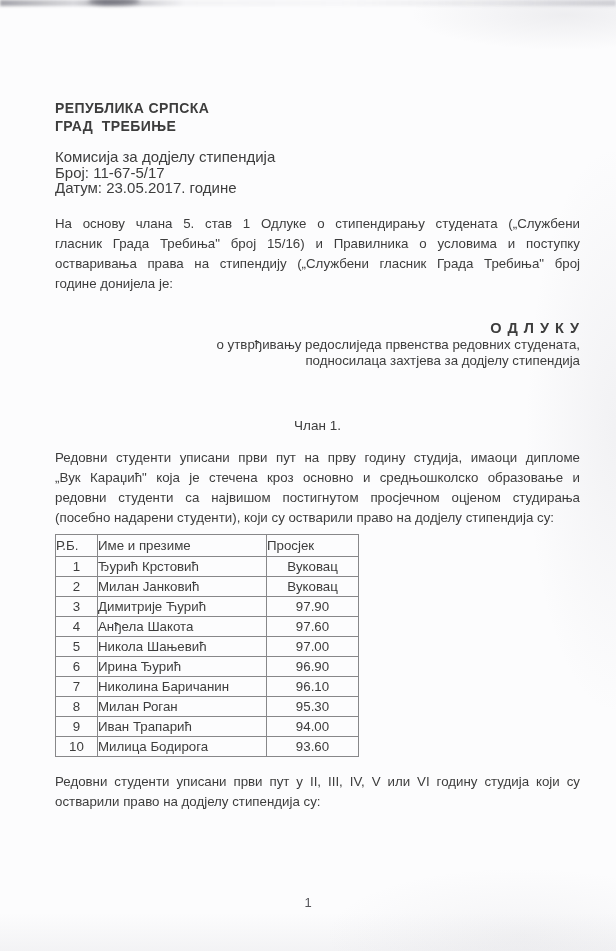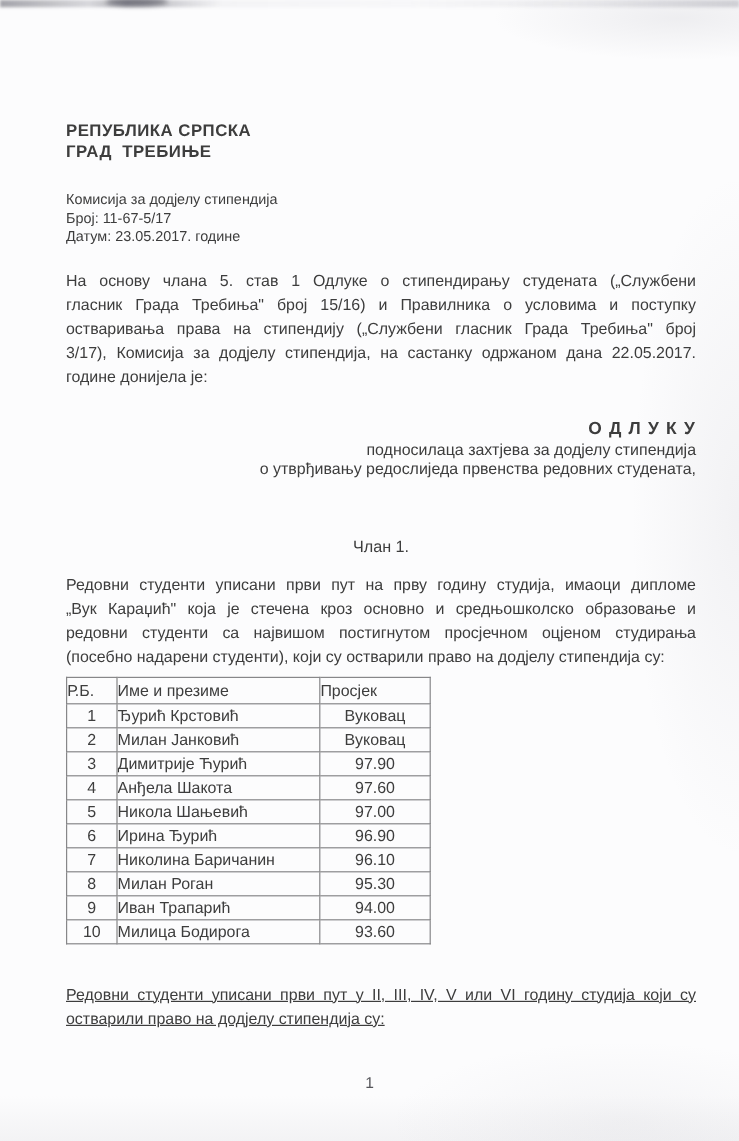--- a/index.html
+++ b/index.html
@@ -29,36 +29,36 @@
   }
   .smudge-a {
     position: absolute; top: -2px; left: 88px; width: 52px; height: 7px;
     background: rgba(60,60,72,0.55); border-radius: 50%; filter: blur(2px);
   }
   .content { position: absolute; left: 55px; top: 99px; width: 525px; }
   .org-line {
     font-size: 14px; font-weight: bold; line-height: 18px;
     letter-spacing: 0.4px; white-space: pre-wrap;
   }
-  .meta { margin-top: 24px; font-size: 12px; line-height: 15.5px; }
+  .meta { margin-top: 14px; font-size: 15px; line-height: 15.5px; }
   .meta div { white-space: pre-wrap; }
   .para { font-size: 13.3px; line-height: 20px; }
   .para .jline { text-align: justify; text-align-last: justify; }
   .para .lline { text-align: left; }
   .intro-para { margin-top: 18px; }
   .title-block { margin-top: 26px; text-align: right; }
   .doc-title { font-weight: bold; font-size: 14.5px; line-height: 17px; letter-spacing: 1px; }
   .doc-sub { font-size: 13.3px; line-height: 16px; }
   .article-heading {
     text-align: center; font-weight: normal; font-size: 13.5px; line-height: 17px;
   }
   .heading-1 { margin-top: 48px; }
   .heading-2 { margin-top: 18px; }
   .article-para { margin-top: 14px; }
-  .article2-para { margin-top: 32px; text-decoration: underline; }
+  .article2-para { margin-top: 15px; }
   table.students {
     margin-top: 6px;
     border-collapse: collapse;
     table-layout: fixed;
     width: 303px;
   }
   table.students col.c1 { width: 42px; }
   table.students col.c2 { width: 169px; }
   table.students col.c3 { width: 92px; }
   table.students th, table.students td {
@@ -99,28 +99,27 @@
     <div class="meta">
       <div>Комисија за додјелу стипендија</div>
       <div>Број: 11-67-5/17</div>
       <div>Датум: 23.05.2017. године</div>
     </div>
 
     <div class="para intro-para">
       <div class="jline">На основу члана 5. став 1 Одлуке о стипендирању студената („Службени</div>
       <div class="jline">гласник Града Требиња" број 15/16) и  Правилника о условима и поступку</div>
       <div class="jline">остваривања права на стипендију („Службени гласник Града Требиња" број</div>
-      <div class="jline">3/17), Комисија за додјелу стипендија, на састанку одржаном дана 22.05.2017.</div>
       <div class="lline">године донијела је:</div>
     </div>
 
     <div class="title-block">
       <div class="doc-title">О Д Л У К У</div>
+      <div class="doc-sub">о утврђивању редослиједа првенства редовних студената,</div>
       <div class="doc-sub">подносилаца захтјева за додјелу стипендија</div>
-      <div class="doc-sub">о утврђивању редослиједа првенства редовних студената,</div>
     </div>
 
     <div class="article-heading heading-1">Члан 1.</div>
 
     <div class="para article-para">
       <div class="jline">Редовни студенти уписани први пут на  прву годину студија, имаоци дипломе</div>
       <div class="jline">„Вук Караџић" која је стечена кроз  основно и средњошколско образовање и</div>
       <div class="jline">редовни студенти са највишом постигнутом просјечном оцјеном студирања</div>
       <div class="lline">(посебно надарени студенти), који су остварили право на додјелу стипендија су:</div>
     </div>

